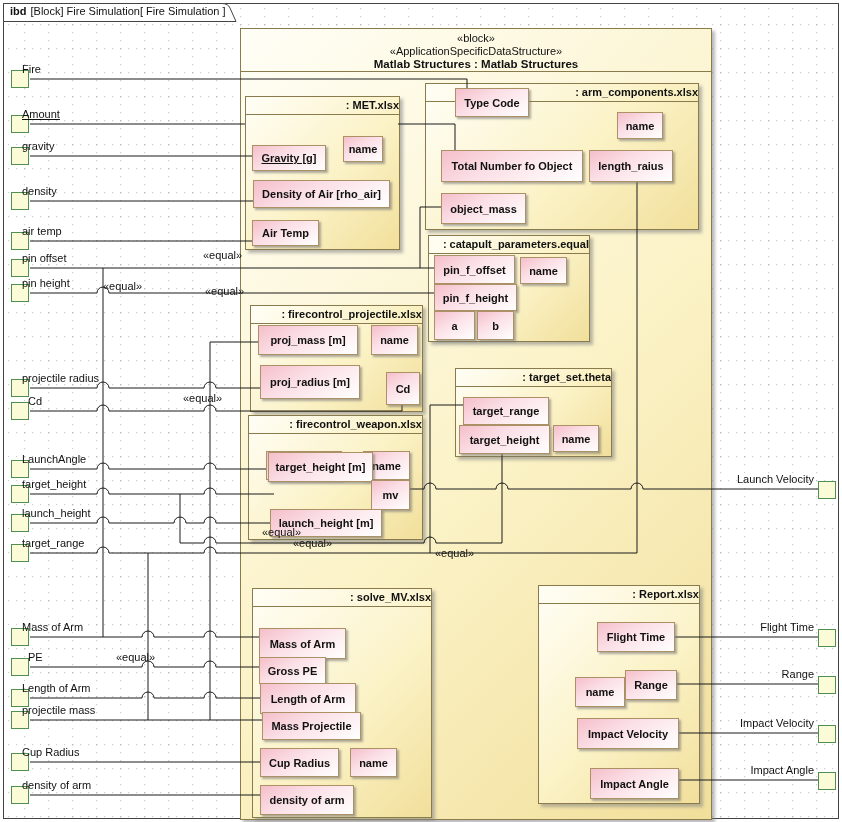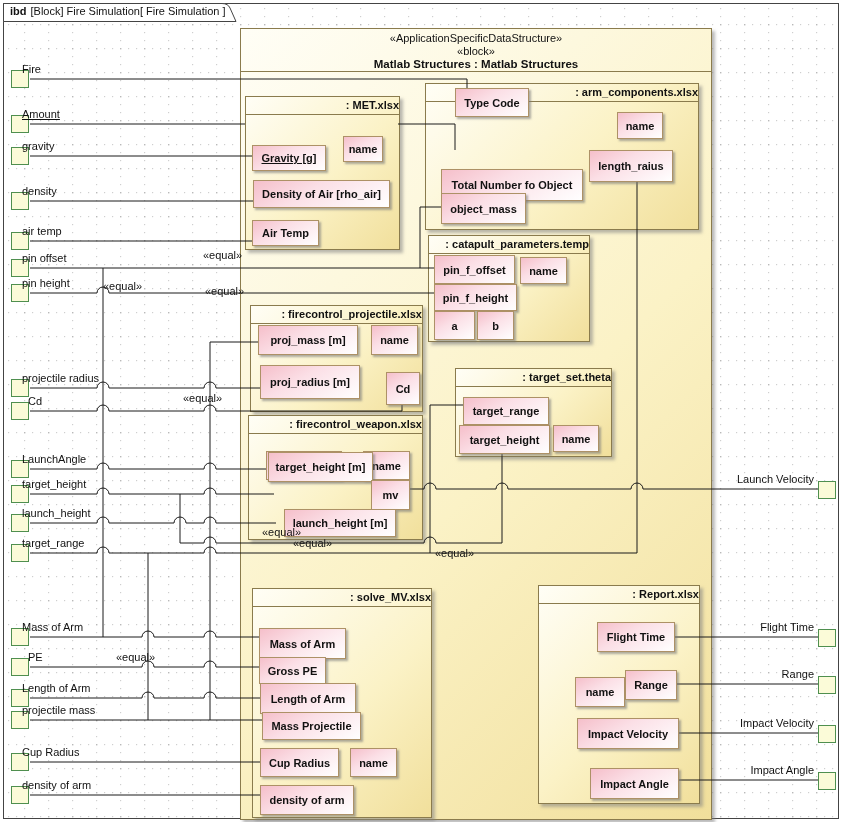--- a/index.html
+++ b/index.html
@@ -48,34 +48,34 @@
     <rect x="3.5" y="3.5" width="835" height="815" fill="none" stroke="#444" stroke-width="1"></rect>
     <path d="M3.5,3.5 H222 Q228,3.5 230,8 L236,21.5 H3.5 Z" fill="#ffffff" stroke="#444" stroke-width="1"></path>
   </svg>
 
   <div class="tabtext">
     <b>ibd</b><span>[Block] Fire Simulation[ Fire Simulation ]</span>
   </div>
 
   <div class="blk" style="left:240px;top:28px;width:470px;height:790px;">
     <div class="mainhdr">
+      <div>«block»</div>
       <div>«ApplicationSpecificDataStructure»</div>
-      <div>«block»</div>
       <div class="nm">Matlab Structures : Matlab Structures</div>
     </div>
   </div>
 
   <div class="blk" style="left:245px;top:96px;width:153px;height:152px;">
     <div class="bt">: MET.xlsx</div>
   </div>
   <div class="blk" style="left:425px;top:83px;width:272px;height:145px;">
     <div class="bt">: arm_components.xlsx</div>
   </div>
   <div class="blk" style="left:428px;top:235px;width:160px;height:105px;">
-    <div class="bt">: catapult_parameters.temp</div>
+    <div class="bt">: catapult_parameters.equal</div>
   </div>
   <div class="blk" style="left:250px;top:305px;width:171px;height:105px;">
     <div class="bt">: firecontrol_projectile.xlsx</div>
   </div>
   <div class="blk" style="left:248px;top:415px;width:173px;height:123px;">
     <div class="bt">: firecontrol_weapon.xlsx</div>
   </div>
   <div class="blk" style="left:455px;top:368px;width:155px;height:87px;">
     <div class="bt">: target_set.theta</div>
   </div>
@@ -130,40 +130,40 @@
     <path d="M677,780 H818"></path>
   </svg>
 
   <div class="pb" style="left:252px;top:145px;width:72px;height:24px;text-decoration:underline;">Gravity [g]</div>
   <div class="pb" style="left:343px;top:136px;width:38px;height:24px;">name</div>
   <div class="pb" style="left:253px;top:180px;width:135px;height:26px;">Density of Air [rho_air]</div>
   <div class="pb" style="left:252px;top:220px;width:65px;height:24px;">Air Temp</div>
 
   <div class="pb" style="left:455px;top:88px;width:72px;height:27px;">Type Code</div>
   <div class="pb" style="left:617px;top:112px;width:44px;height:25px;">name</div>
-  <div class="pb" style="left:441px;top:150px;width:140px;height:30px;margin-top:19px;">Total Number fo Object</div>
+  <div class="pb" style="left:441px;top:150px;width:140px;height:30px;">Total Number fo Object</div>
   <div class="pb" style="left:589px;top:150px;width:82px;height:30px;">length_raius</div>
   <div class="pb" style="left:441px;top:193px;width:83px;height:29px;">object_mass</div>
 
   <div class="pb" style="left:434px;top:255px;width:79px;height:27px;">pin_f_offset</div>
   <div class="pb" style="left:520px;top:257px;width:45px;height:25px;">name</div>
   <div class="pb" style="left:434px;top:284px;width:81px;height:25px;">pin_f_height</div>
   <div class="pb" style="left:434px;top:311px;width:39px;height:27px;">a</div>
   <div class="pb" style="left:477px;top:311px;width:35px;height:27px;">b</div>
 
   <div class="pb" style="left:258px;top:325px;width:98px;height:28px;">proj_mass [m]</div>
   <div class="pb" style="left:371px;top:325px;width:45px;height:28px;">name</div>
   <div class="pb" style="left:260px;top:365px;width:98px;height:32px;">proj_radius [m]</div>
   <div class="pb" style="left:386px;top:372px;width:32px;height:31px;">Cd</div>
 
   <div class="pb" style="left:266px;top:451px;width:74px;height:27px;">theta [deg]</div>
   <div class="pb" style="left:363px;top:451px;width:45px;height:27px;">name</div>
   <div class="pb" style="left:268px;top:452px;width:103px;height:28px;text-align:center;">target_height [m]</div>
   <div class="pb" style="left:371px;top:480px;width:37px;height:28px;">mv</div>
-  <div class="pb" style="left:284px;top:509px;width:110px;height:26px;">launch_height [m]</div>
+  <div class="pb" style="left:270px;top:509px;width:110px;height:26px;">launch_height [m]</div>
 
   <div class="pb" style="left:463px;top:397px;width:84px;height:26px;">target_range</div>
   <div class="pb" style="left:459px;top:425px;width:89px;height:27px;">target_height</div>
   <div class="pb" style="left:553px;top:425px;width:44px;height:25px;">name</div>
 
   <div class="pb" style="left:259px;top:628px;width:85px;height:29px;">Mass of Arm</div>
   <div class="pb" style="left:259px;top:657px;width:65px;height:25px;">Gross PE</div>
   <div class="pb" style="left:260px;top:683px;width:94px;height:29px;">Length of Arm</div>
   <div class="pb" style="left:262px;top:712px;width:97px;height:26px;">Mass Projectile</div>
   <div class="pb" style="left:260px;top:748px;width:77px;height:27px;">Cup Radius</div>

